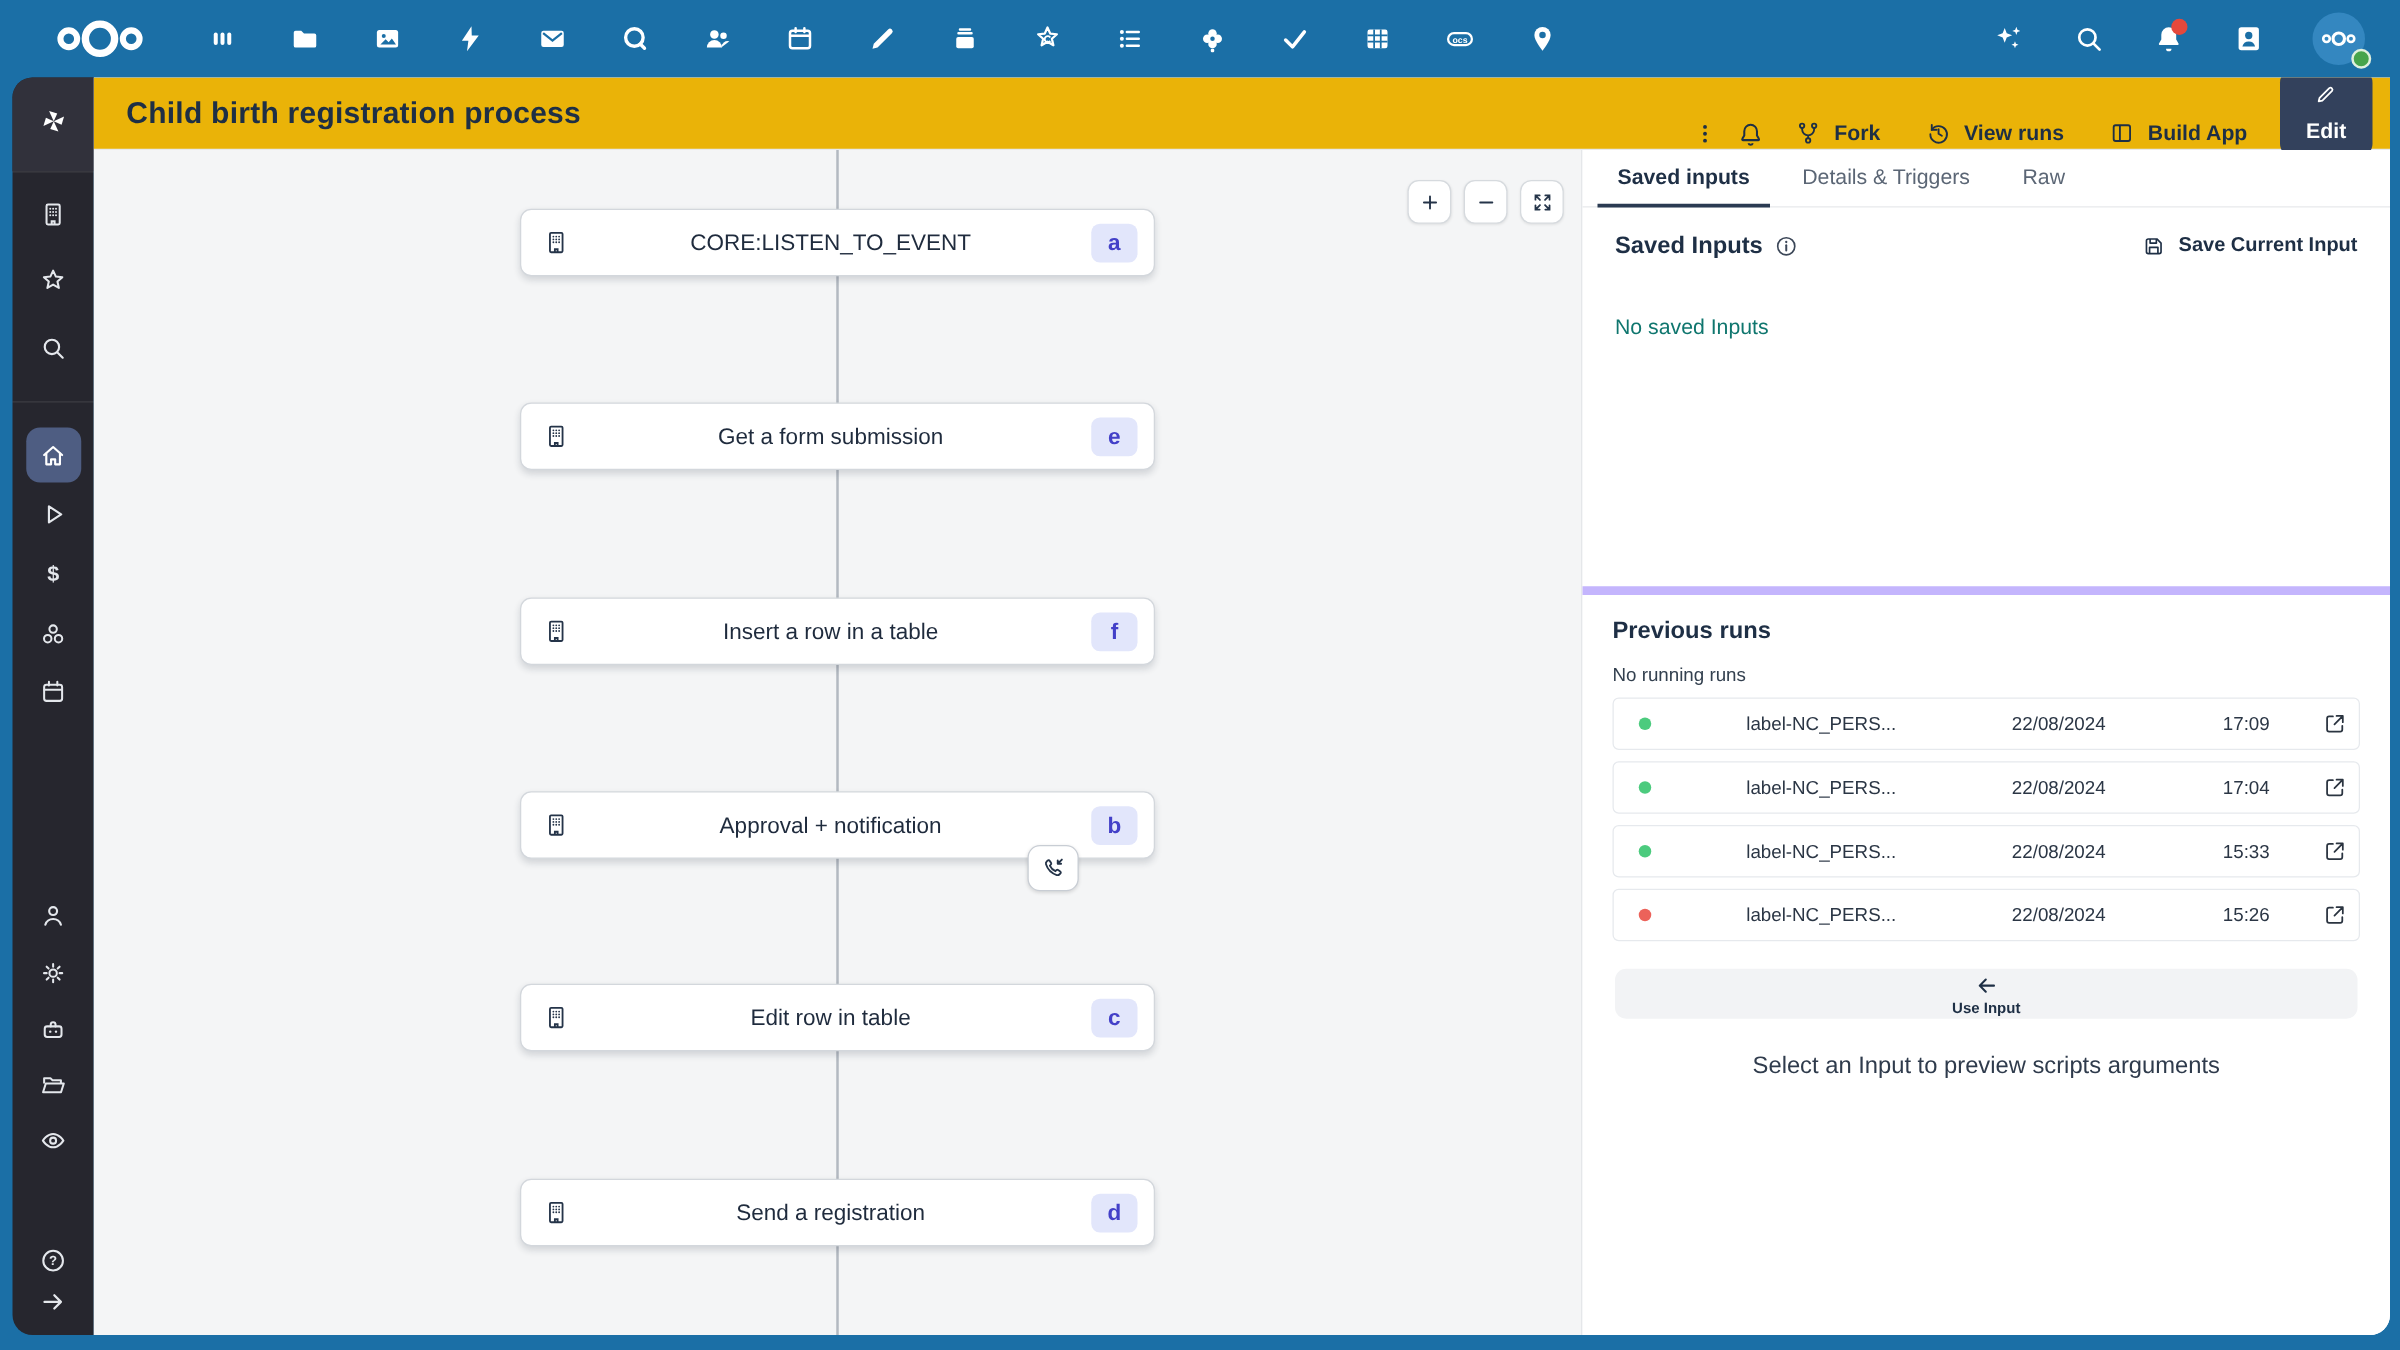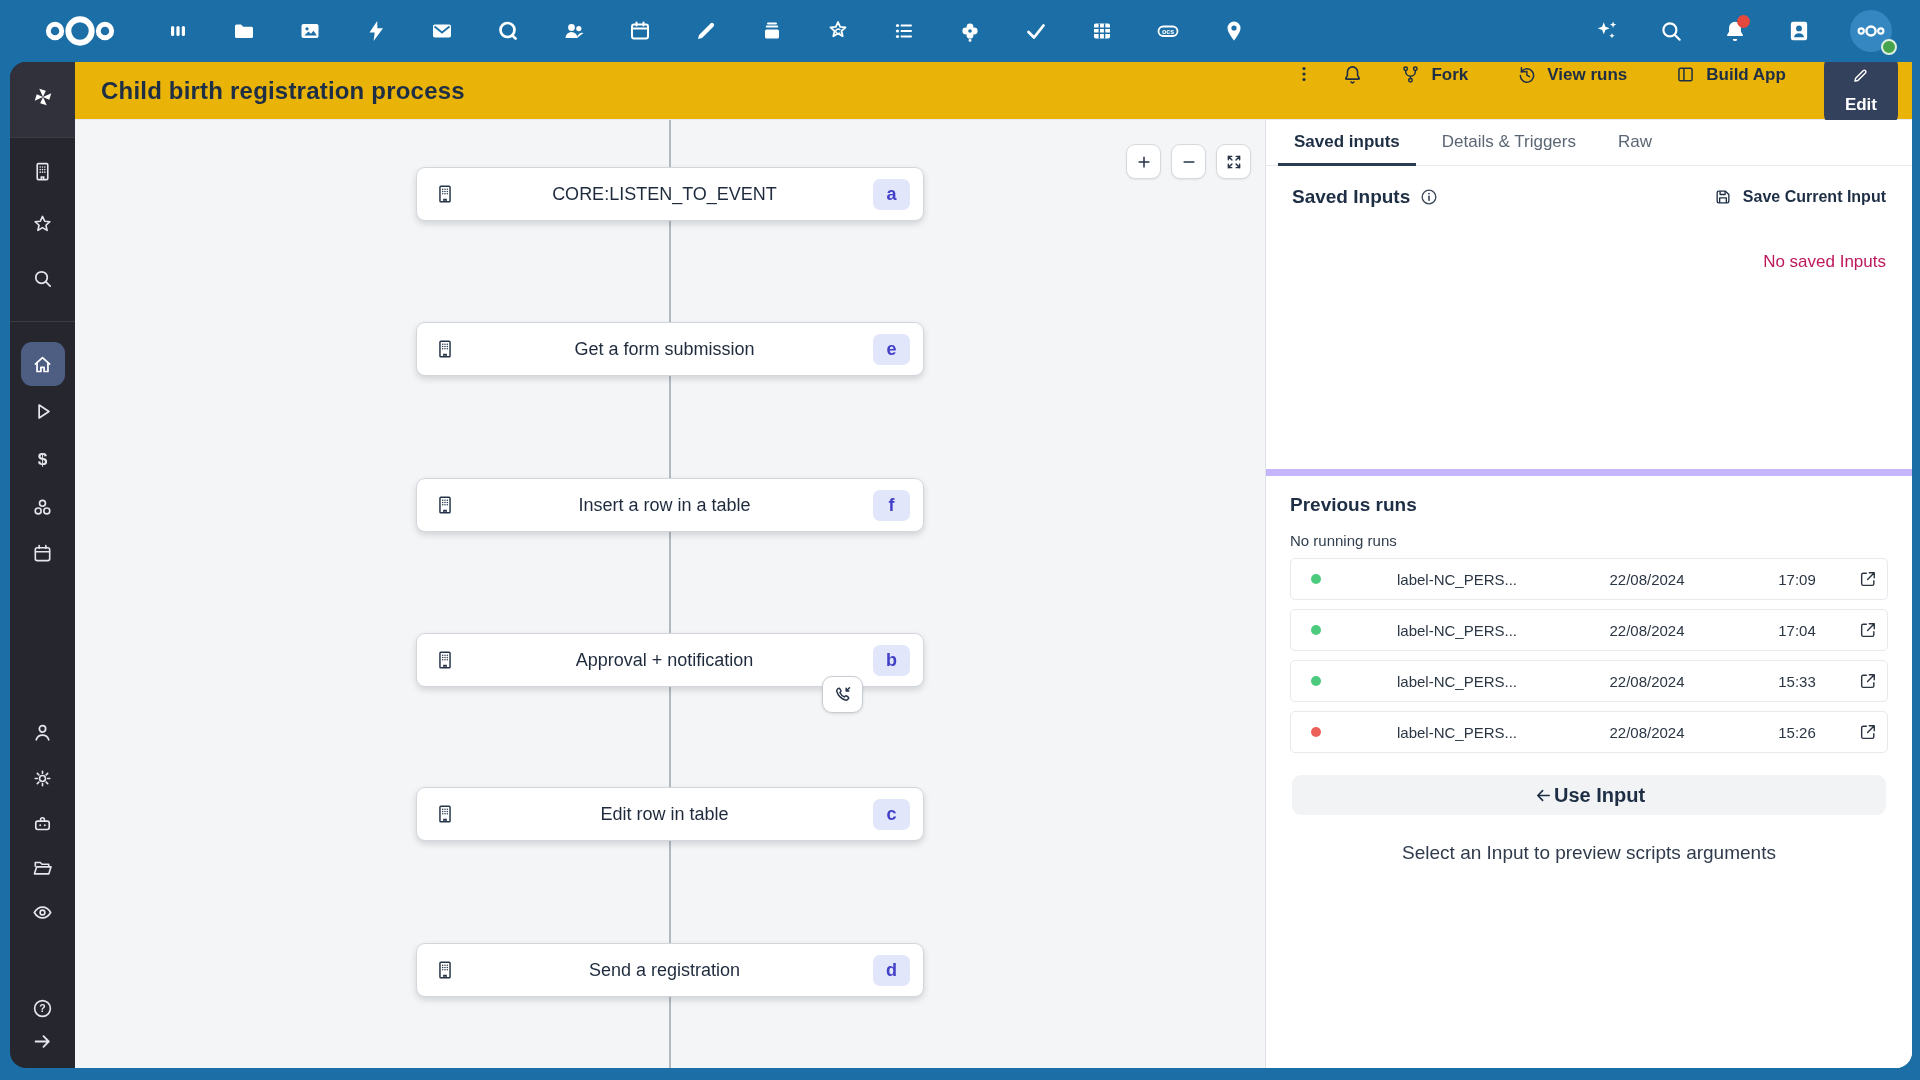--- a/index.html
+++ b/index.html
@@ -33,21 +33,21 @@
   .ri-active-bg { position:absolute; left:50%; transform:translateX(-50%); width:44px; height:44px;
     background:var(--rail-active); border-radius:11px; cursor:pointer;
     display:flex; align-items:center; justify-content:center; color:#fff; }
 
   
   .content { position:absolute; left:75px; top:62px; right:8px; bottom:12px;
     background:#fff; border-radius:0 0 16px 0; overflow:hidden; }
   .pagehead { height:58px; display:flex; align-items:center;
     border-bottom:1px solid #e7e9ec; padding:0 14px 0 26px; background:#eab308; }
   .page-title { font-size:24px; font-weight:700; color:var(--ink); letter-spacing:.2px; }
-  .head-actions { margin-left:auto; display:flex; align-items:flex-start; gap:12px; }
+  .head-actions { margin-left:auto; display:flex; align-items:flex-end; gap:0; }
   .icnbtn { width:36px; height:36px; display:flex; align-items:center; justify-content:center;
     color:var(--ink); cursor:pointer; border-radius:8px; }
   .hbtn { display:flex; align-items:center; gap:10px; font-size:17px; font-weight:600;
     color:var(--ink); padding:8px 18px; cursor:pointer; border-radius:8px; background:none; border:none;
     font-family:inherit; }
   .editbtn { display:flex; align-items:center; gap:10px; background:var(--edit-btn); color:#fff;
     font-size:17px; font-weight:600; padding:10px 21px; border-radius:10px; border:none;
     cursor:pointer; margin-left:8px; font-family:inherit;flex-direction:column; }
 
   .main { position:absolute; top:58px; left:0; right:0; bottom:0; }
@@ -78,36 +78,36 @@
     height:46px; flex:none; }
   .tab { padding:0 16px; display:flex; align-items:center; font-size:17px; color:var(--muted);
     font-weight:500; border-bottom:3px solid transparent; cursor:pointer; margin-bottom:-1px; }
   .tab.active { color:var(--ink); font-weight:600; border-bottom-color:#2b3b52; }
 
   .saved-block { height:303px; flex:none; padding:20px 26px; }
   .sb-head { display:flex; align-items:center; }
   .sb-title { font-size:19px; font-weight:700; color:var(--ink); display:flex; align-items:center; gap:9px; }
   .save-cur { margin-left:auto; display:flex; align-items:center; gap:10px; font-size:16px;
     font-weight:600; color:var(--ink); cursor:pointer; background:none; border:none; font-family:inherit; }
-  .empty-msg { text-align:right; margin-top:44px; font-size:17px; color:#be185d; }
+  .empty-msg { text-align:left; margin-top:44px; font-size:17px; color:#0f766e; }
 
   .runs-block { flex:none; border-top:7px solid #c4b5fd; padding:18px 24px 0; }
   .runs-title { font-size:19px; font-weight:700; color:var(--ink); }
   .runs-status { font-size:15px; color:#33404f; margin-top:16px; }
   .run-row { display:grid; grid-template-columns:54px 200px 180px 120px 1fr; align-items:center;
     height:42px; border:1px solid #e6e9ed; border-radius:5px; margin-top:9px; padding:0 16px 0 12px;
     font-size:15px; color:#2b3645; cursor:pointer; background:#fff; }
   .run-dot { width:10px; height:10px; border-radius:50%; margin-left:8px; }
   .run-label, .run-date, .run-time { text-align:center; }
   .run-link { justify-self:end; width:22px; height:22px; color:#2b3440; cursor:pointer;
     display:flex; align-items:center; justify-content:center; }
 
   .use-input { margin:22px 26px 0; height:40px; background:#f2f3f5; border-radius:9px;
-    display:flex; align-items:center; justify-content:center; font-size:20px;
-    font-weight:700; color:var(--ink); cursor:pointer; border:none; font-family:inherit; }
+    display:flex; align-items:center; justify-content:center; font-size:12px;
+    font-weight:700; color:var(--ink); cursor:pointer; border:none; font-family:inherit;flex-direction:column; }
   .hint { text-align:center; margin-top:27px; font-size:19px; color:#2f3b4c; }
 </style>
 </head>
 <body>
 
 <div class="topbar">
   <div class="nc-logo">
     <svg width="80" height="34" viewBox="0 0 72 32">
       <circle cx="36" cy="16" r="11" fill="none" stroke="#fff" stroke-width="5.6"></circle>
       <circle cx="12.5" cy="16" r="6.3" fill="none" stroke="#fff" stroke-width="4.6"></circle>

